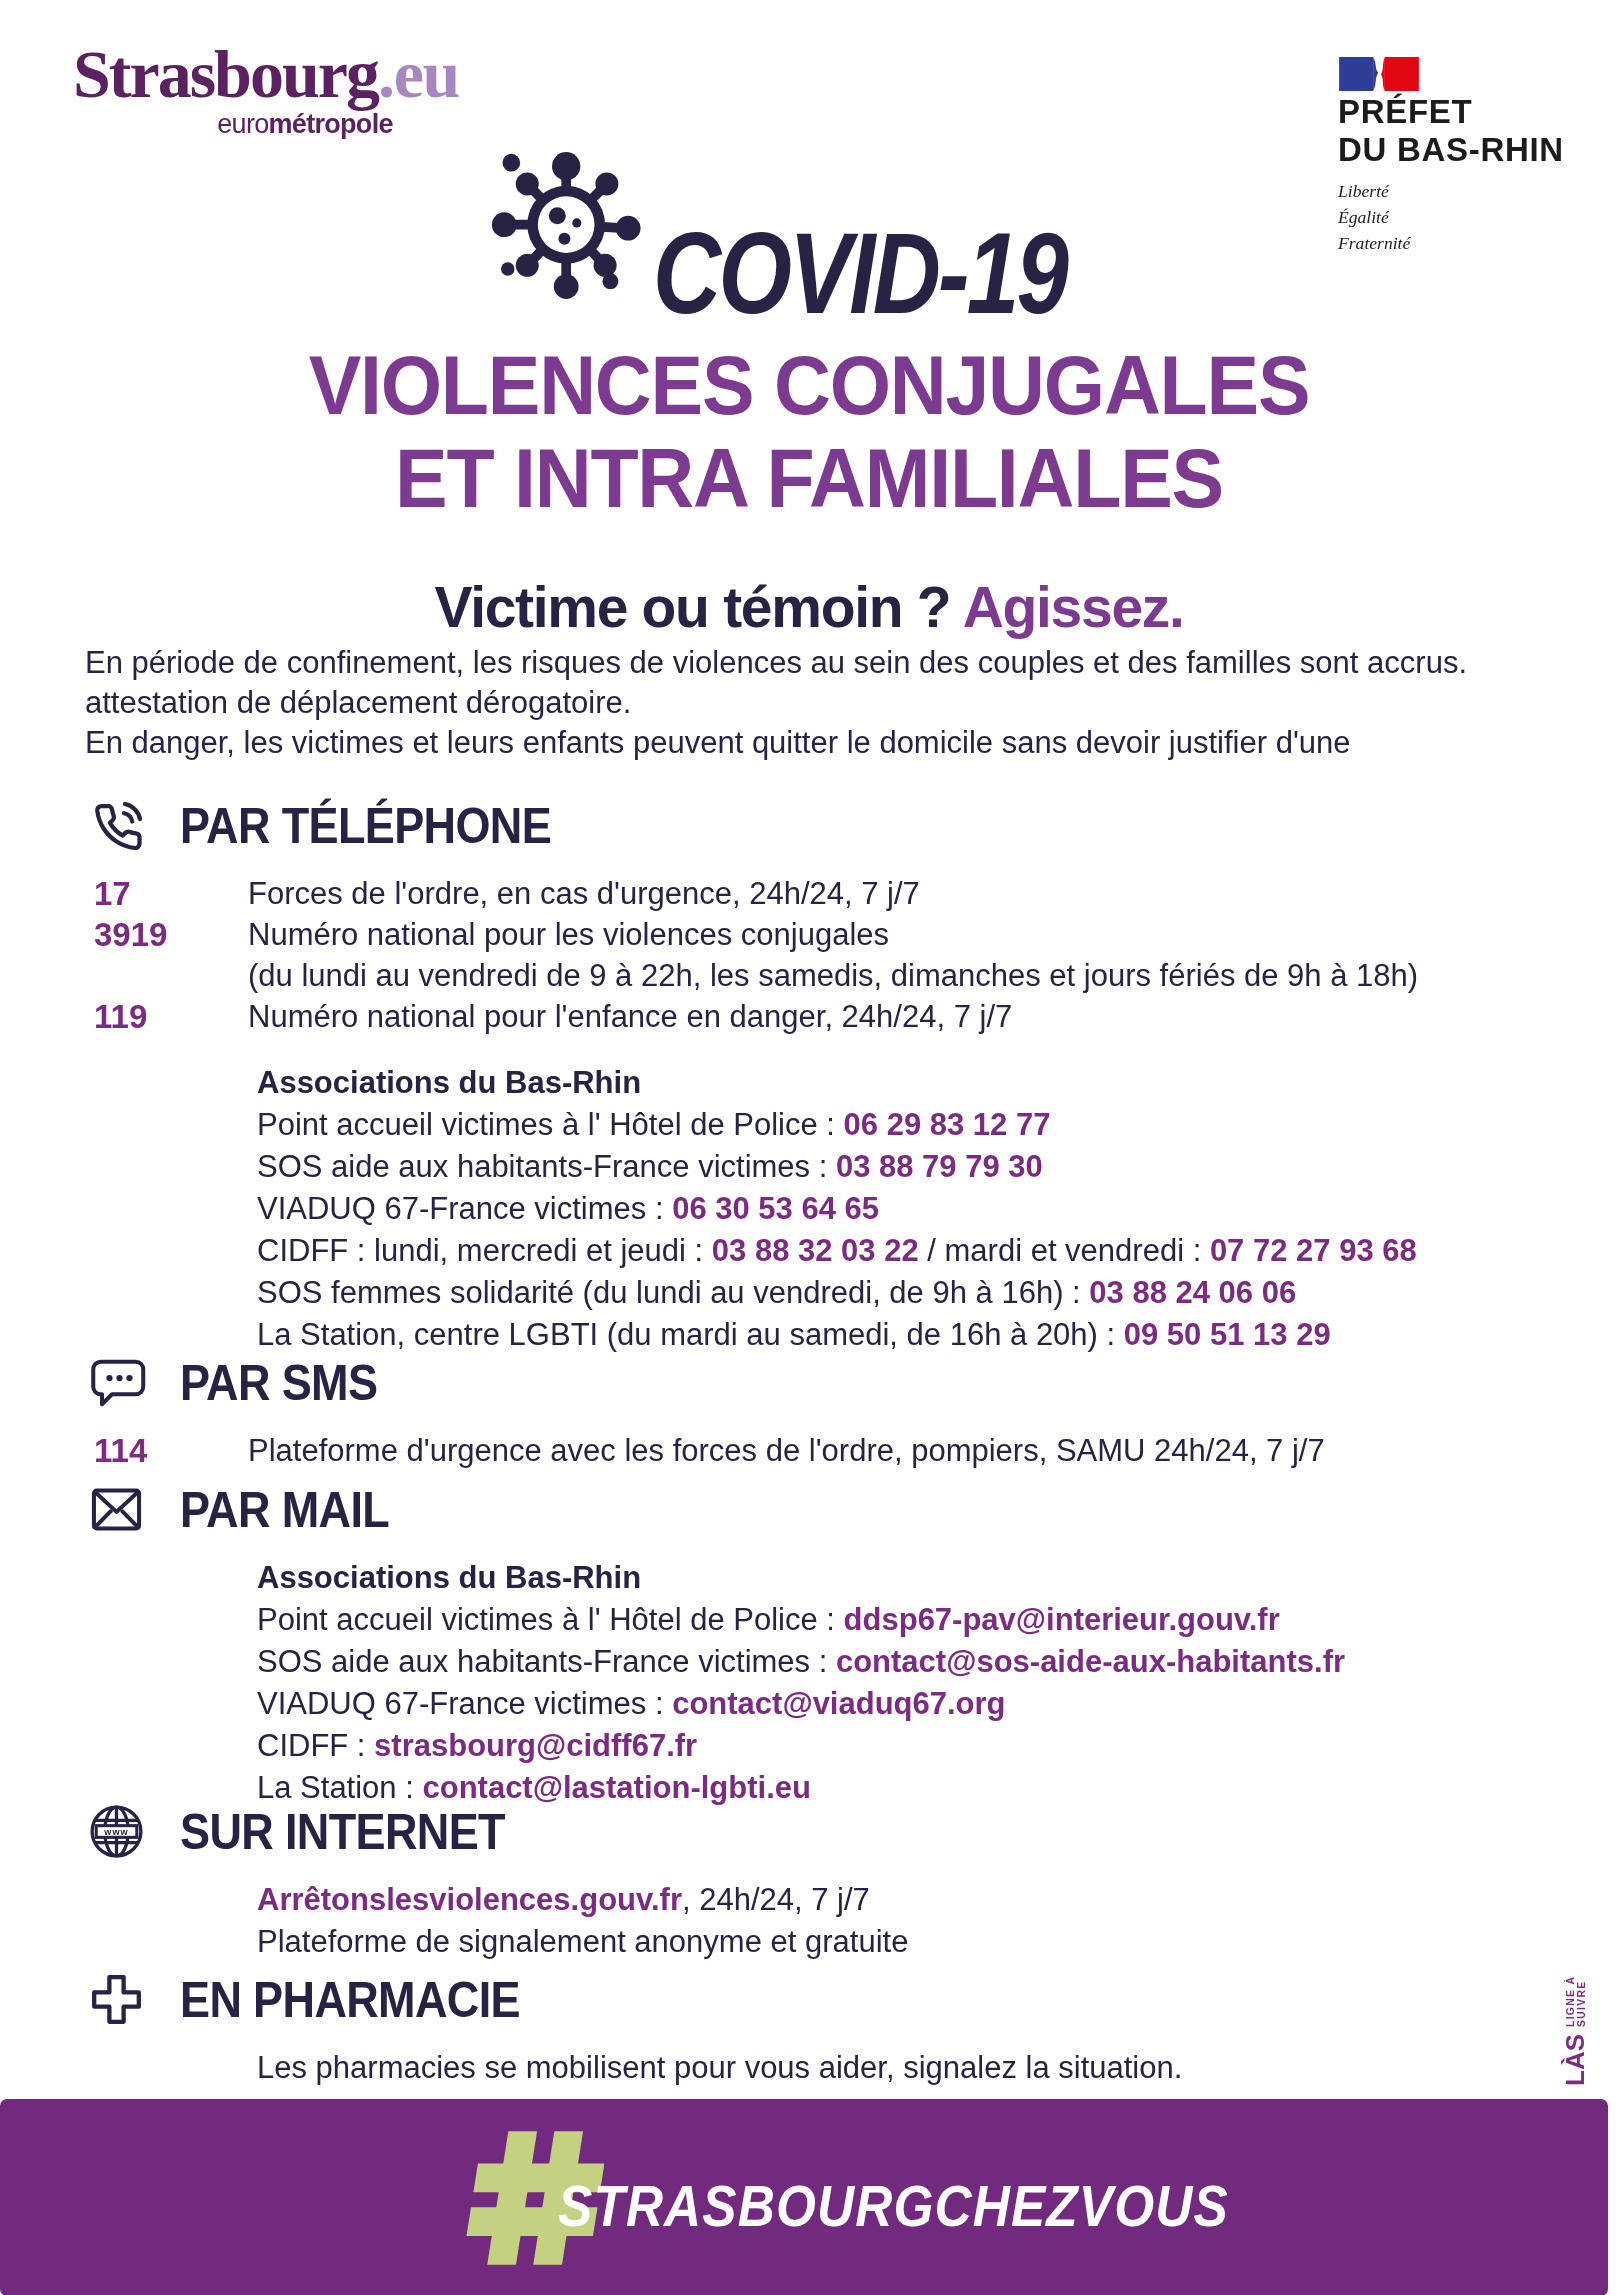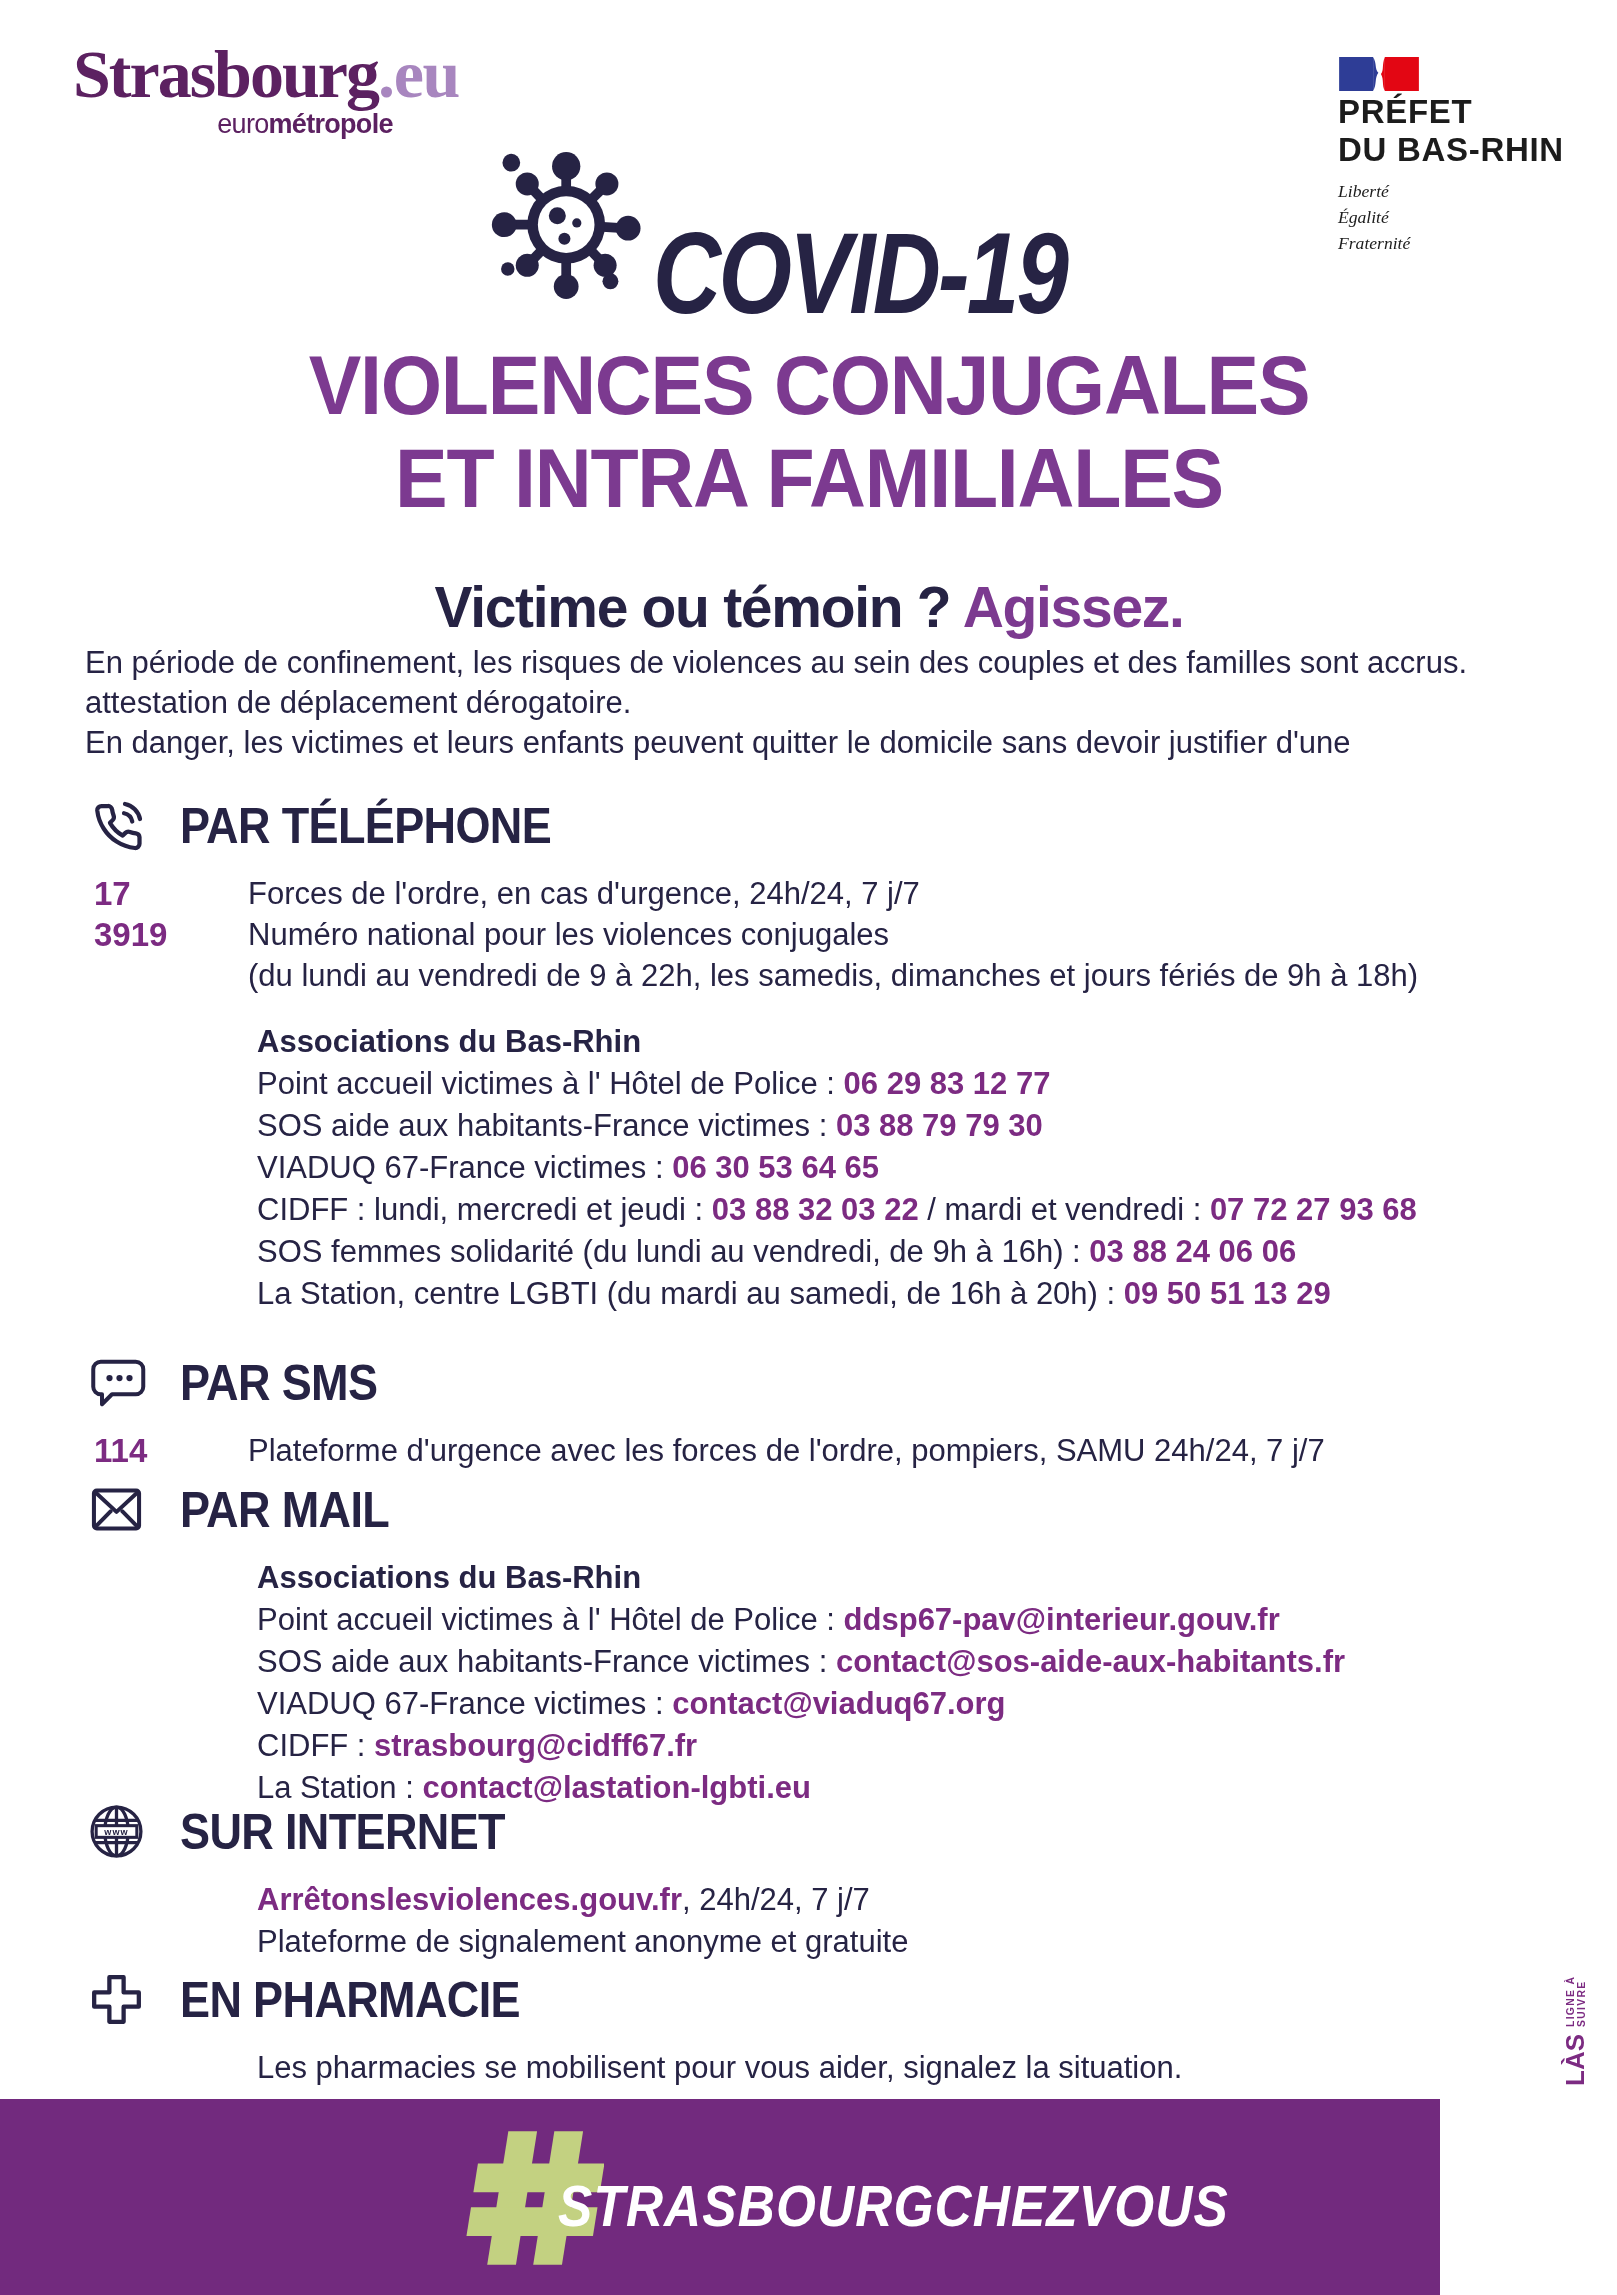--- a/index.html
+++ b/index.html
@@ -59,21 +59,21 @@
   .num-row { display:flex; align-items:flex-start; font-size:31px; line-height:41px; }
   .num-col { flex:0 0 163px; padding-left:9px; font-size:33px; font-weight:bold; color:#7c2b82; }
   .desc-col { color:#262344; }
 
   .indent { margin-left:172px; font-size:31px; line-height:42px; color:#262344; }
   .assoc-h { font-weight:bold; }
   .accent { color:#7c2b82; font-weight:bold; }
   .mt38 { margin-top:25px; } .mt20 { margin-top:13px; }
 
   
-  .banner { position:absolute; left:0; top:2099px; width:1440px; height:197px; background:#722a7e; }
+  .banner { position:absolute; left:0; top:2099px; width:1608px; height:197px; background:#722a7e;border-radius:7px; }
   .hash { position:absolute; left:464px; top:30px; }
   .banner-text { position:absolute; left:558px; top:74px; font-size:57px; font-weight:bold; font-style:italic;
     color:#ffffff; letter-spacing:1.3px; transform:scaleX(.9); transform-origin:left center; white-space:nowrap; }
 
   
   .credit { position:absolute; left:1560px; top:1972px; height:114px;
     writing-mode:vertical-rl; transform:rotate(180deg); color:#7c2b82;
     display:flex; align-items:center; gap:6.5px; }
   .credit .las { font-size:26px; font-weight:bold; letter-spacing:0px; }
   .credit .studio { font-size:10.4px; font-weight:bold; letter-spacing:1.3px; }
@@ -176,20 +176,24 @@
       <span class="num-col">17</span>
       <span class="desc-col">Forces de l'ordre, en cas d'urgence, 24h/24, 7 j/7</span>
     </div>
     <div class="num-row">
       <span class="num-col">3919</span>
       <span class="desc-col">
         <div>Numéro national pour les violences conjugales</div>
         <div>(du lundi au vendredi de 9 à 22h, les samedis, dimanches et jours fériés de 9h à 18h)</div>
       </span>
     </div>
+    <div class="num-row">
+      <span class="num-col">119</span>
+      <span class="desc-col">Numéro national pour l'enfance en danger, 24h/24, 7 j/7</span>
+    </div>
     <div class="indent mt38">
       <div class="assoc-h">Associations du Bas-Rhin</div>
       <div><span>Point accueil victimes à l' Hôtel de Police : </span><span class="accent">06 29 83 12 77</span></div>
       <div><span>SOS aide aux habitants-France victimes : </span><span class="accent">03 88 79 79 30</span></div>
       <div><span>VIADUQ 67-France victimes : </span><span class="accent">06 30 53 64 65</span></div>
       <div><span>CIDFF :  lundi, mercredi et jeudi : </span><span class="accent">03 88 32 03 22</span><span> / mardi et vendredi : </span><span class="accent">07 72 27 93 68</span></div>
       <div><span>SOS femmes solidarité (du lundi au vendredi, de 9h à 16h) : </span><span class="accent">03 88 24 06 06</span></div>
       <div><span>La Station, centre LGBTI (du mardi au samedi, de 16h à 20h) : </span><span class="accent">09 50 51 13 29</span></div>
     </div>
   </div>

